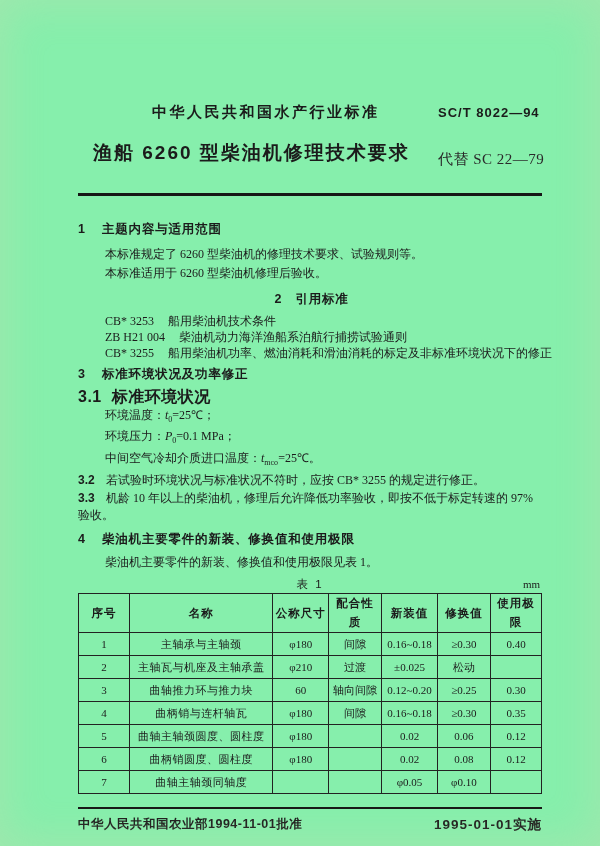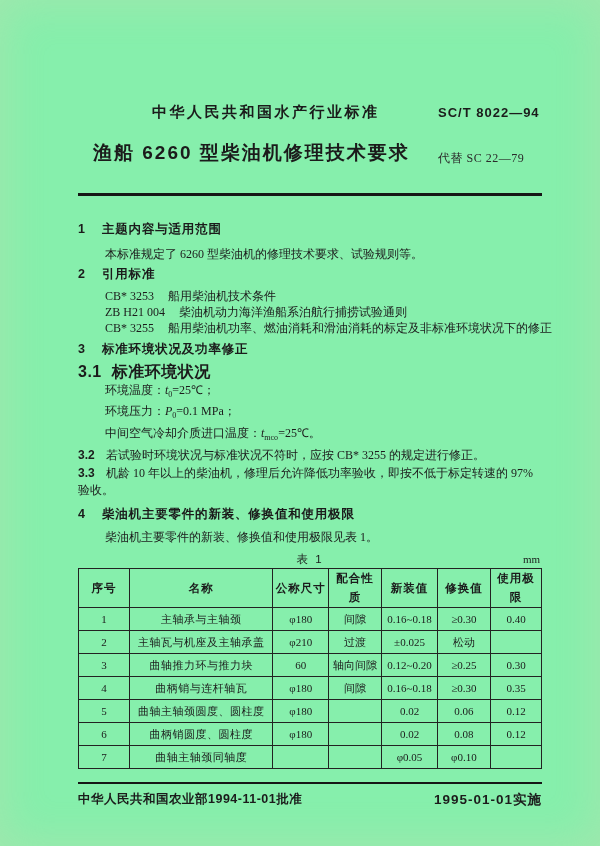--- a/index.html
+++ b/index.html
@@ -38,41 +38,41 @@
     white-space: nowrap;
   }
   .doc-title {
     position: absolute; left: 93px; top: 140px;
     font-family: "Liberation Sans", sans-serif;
     font-weight: bold; font-size: 19px; letter-spacing: 2px;
     white-space: nowrap;
   }
   .replaces {
     position: absolute; left: 438px; top: 150px;
-    font-size: 12px; letter-spacing: 0.5px; color: #2a2a2a;
+    font-size: 15px; letter-spacing: 0.5px; color: #2a2a2a;
     white-space: nowrap;
   }
   .head-rule {
     position: absolute; left: 78px; right: 58px; top: 193px;
     height: 2.5px; background: #161616;
   }
 
   
   .content {
     position: absolute; left: 78px; right: 58px; top: 208px;
     font-size: 12px; line-height: 19px;
   }
   .clause-heading {
     font-family: "Liberation Sans", sans-serif;
     font-weight: bold; font-size: 12.5px;
     letter-spacing: 0.8px; line-height: 17px;
     margin-top: 13px;
   }
   .clause-heading .cnum { display: inline-block; min-width: 14px; margin-right: 10px; }
-  .mt8 { margin-top: 2px; }
+  .mt8 { margin-top: 8px; text-align: center; }
   .mt5 { margin-top: 5px; }
   .mt7 { margin-top: 7px; }
   .para { padding-left: 27px; margin-top: 7px; }
   .para + .para { margin-top: 0; }
   .ref-list { padding-left: 27px; margin-top: 5px; line-height: 16px; }
   .ref-line { white-space: nowrap; }
   .ref-line .ref-code { display: inline-block; margin-right: 14px; }
   .sub-heading {
     font-family: "Liberation Sans", sans-serif;
     font-weight: bold; font-size: 16px; letter-spacing: 0.5px;
@@ -149,20 +149,21 @@
   <div class="doc-title">渔船 6260 型柴油机修理技术要求</div>
   <div class="replaces">代替 SC 22—79</div>
   <div class="head-rule"></div>
 
   <div class="content">
 
     <div class="clause-heading">
       <span class="cnum">1</span><span>主题内容与适用范围</span>
     </div>
     <div class="para">本标准规定了 6260 型柴油机的修理技术要求、试验规则等。</div>
+    <div class="para">本标准适用于 6260 型柴油机修理后验收。</div>
 
     <div class="clause-heading mt8">
       <span class="cnum">2</span><span>引用标准</span>
     </div>
     <div class="ref-list">
       <div class="ref-line">
         <span class="ref-code">CB* 3253</span><span>船用柴油机技术条件</span>
       </div>
       <div class="ref-line">
         <span class="ref-code">ZB H21 004</span><span>柴油机动力海洋渔船系泊航行捕捞试验通则</span>

